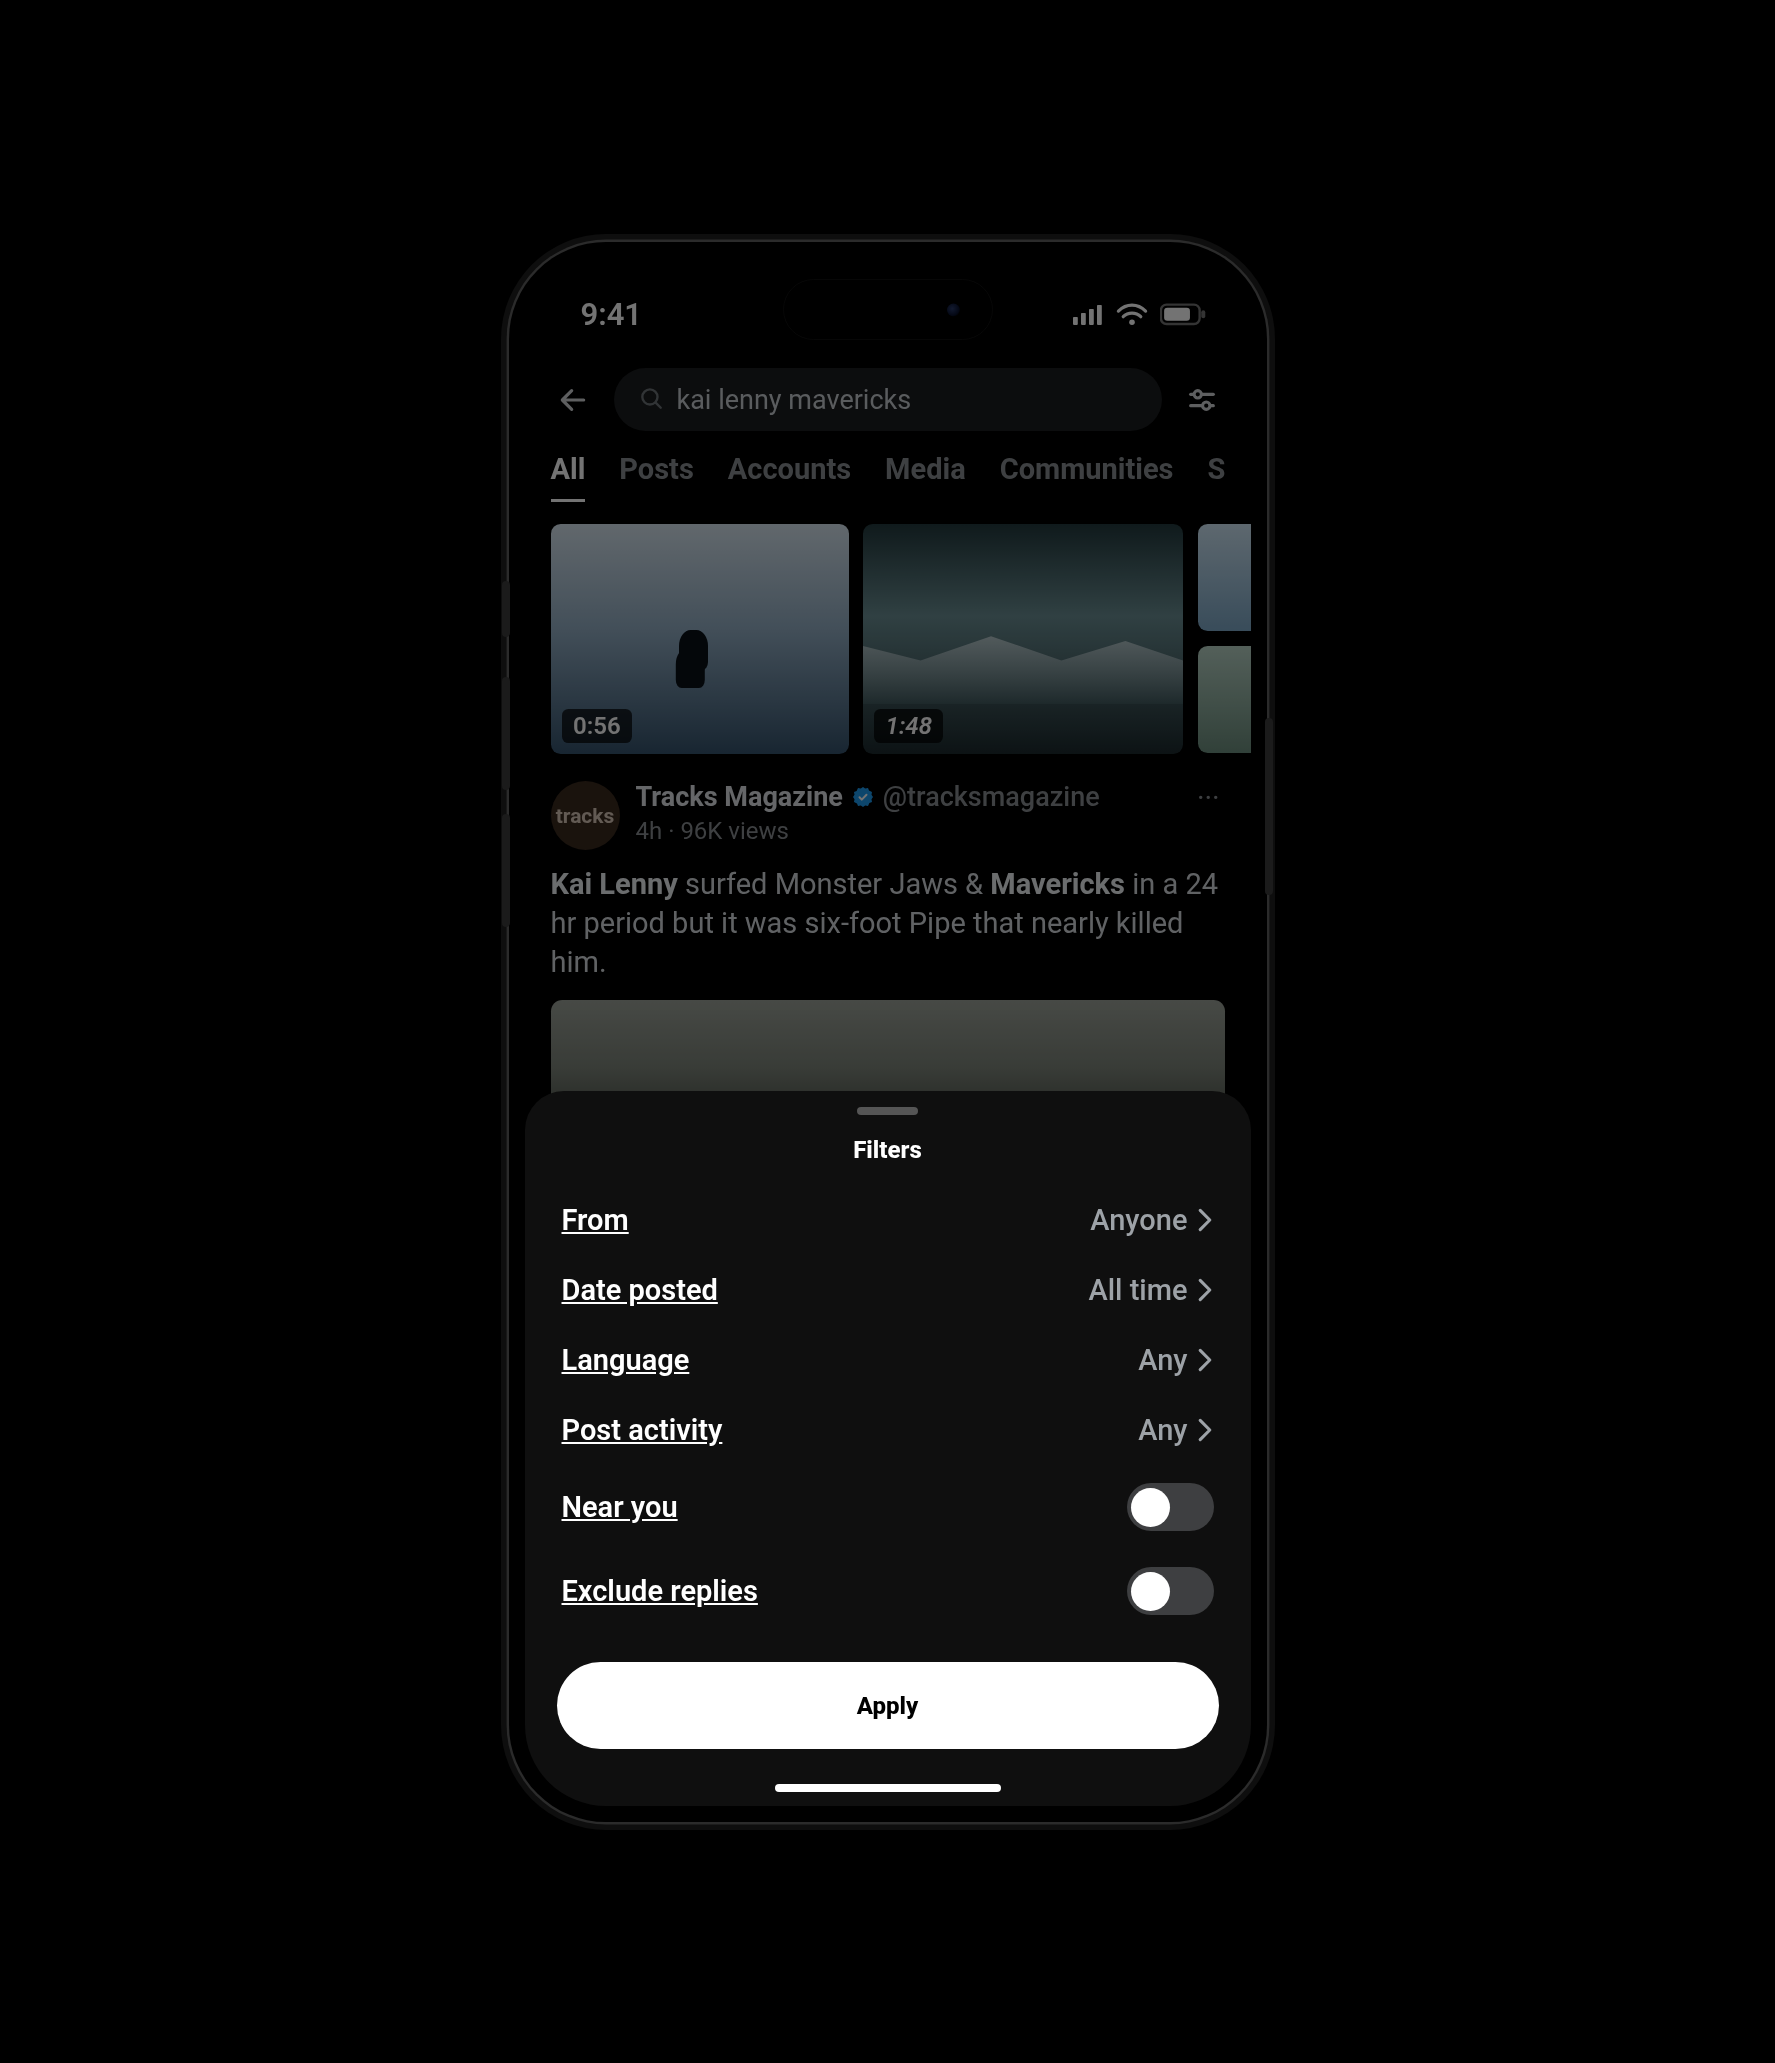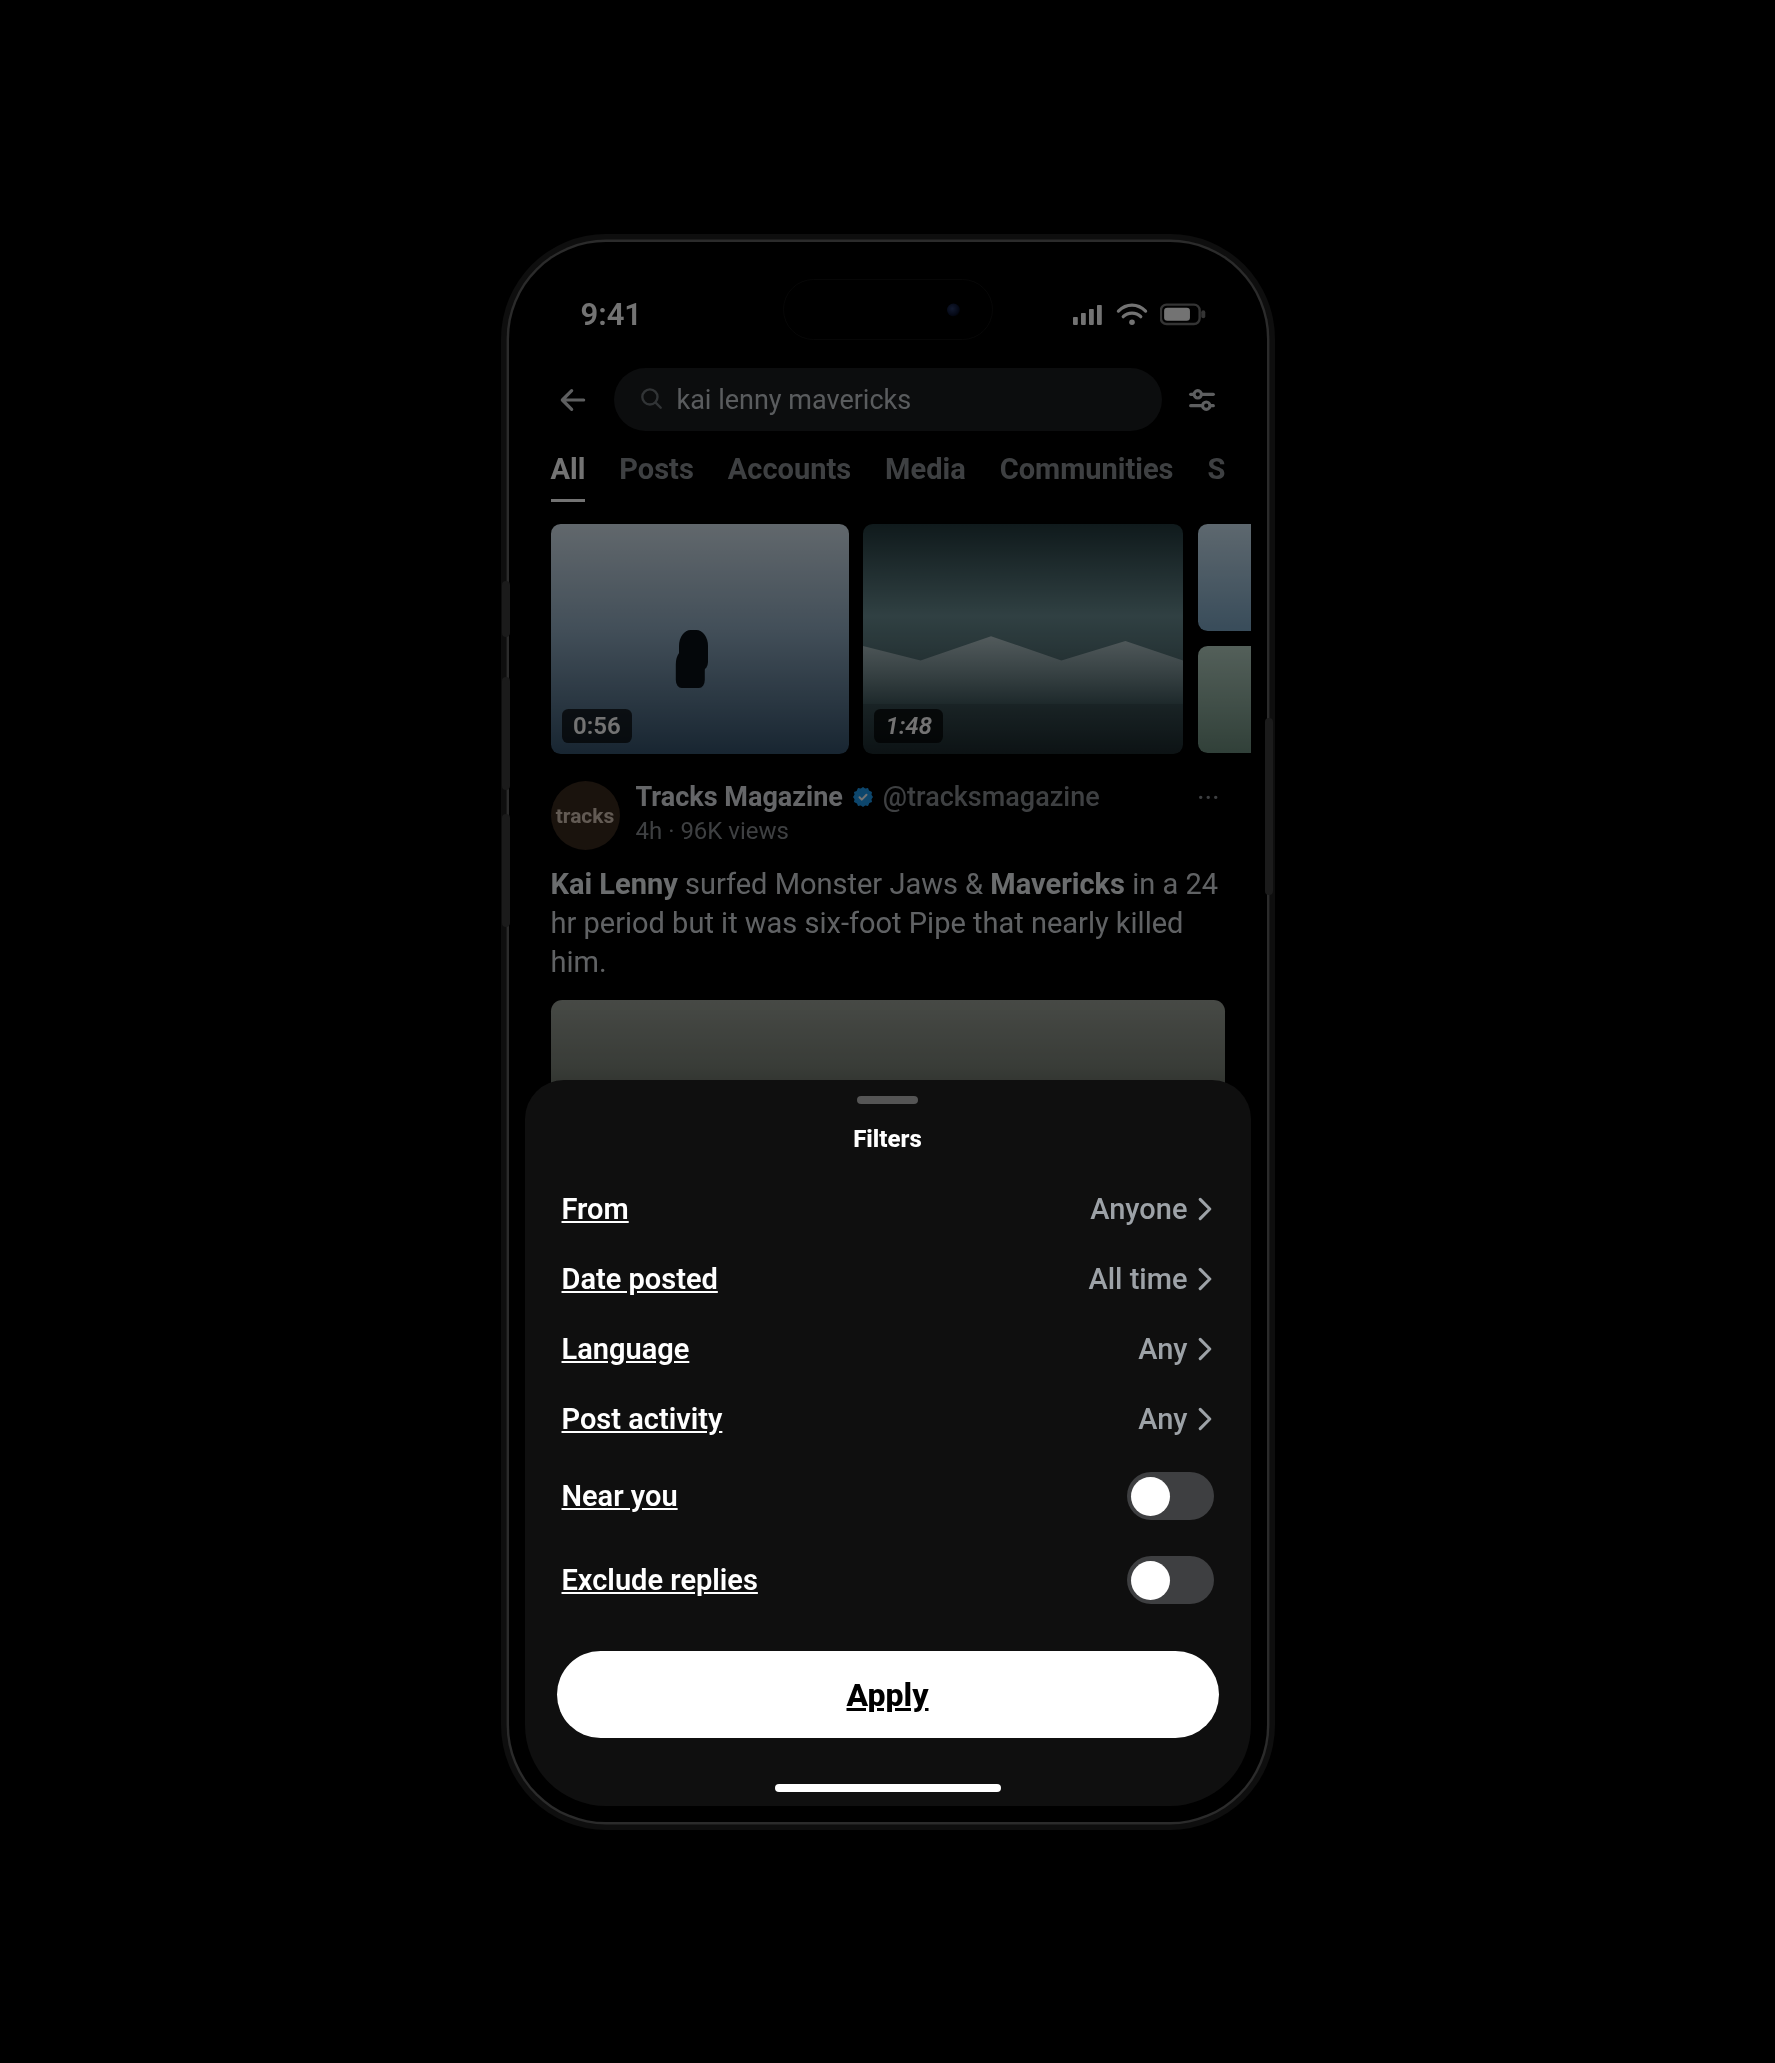--- a/index.html
+++ b/index.html
@@ -94,23 +94,23 @@
   .grab{ width:61px;height:8px;background:#555;border-radius:4.8px;margin:0 auto 21px; }
   .sheet h2{ text-align:center; font-size:24px; font-weight:800; margin-bottom:21px; }
   .row{ display:flex; justify-content:space-between; align-items:center;
         padding:18px 37px; font-size:29px; }
   .row .label{ font-weight:600; color:#fff;text-decoration:underline; }
   .row .val{ color:#9da2a7; display:flex; align-items:center; gap:8px; font-weight:500; }
   .chev svg{display:block;}
   .toggle{ width:87px;height:48px;background:#3e3f41;border-radius:32px;position:relative; }
   .toggle::after{content:"";position:absolute;left:4.8px;top:4.8px;width:39px;height:39px;background:#fff;border-radius:50%; }
   .apply{
-    margin:29px 32px 12px; height:87px; background:#fff; color:#000;
-    border:none; border-radius:48px; font-size:32px; font-weight:800;
-    display:flex; align-items:center; justify-content:center; width:calc(100% - 64px);text-decoration:underline;
+    margin:29px 32px 1px; height:87px; background:#fff; color:#000;
+    border:none; border-radius:48px; font-size:24px; font-weight:800;
+    display:flex; align-items:center; justify-content:center; width:calc(100% - 64px);
   }
   .home-ind{ position:absolute; bottom:14.5px; left:50%; transform:translateX(-50%);
     width:226px; height:8px; background:#fff; border-radius:4.8px; z-index:20; }
 
   
   .btn-side{position:absolute;background:#1b1b1b;border-radius:4.8px;}
   .btn-l1{left:-6.4px;top:339px;width:8px;height:56px;}
   .btn-l2{left:-6.4px;top:435px;width:8px;height:113px;}
   .btn-l3{left:-6.4px;top:572px;width:8px;height:113px;}
   .btn-r {right:-6.4px;top:476px;width:8px;height:177px;}

